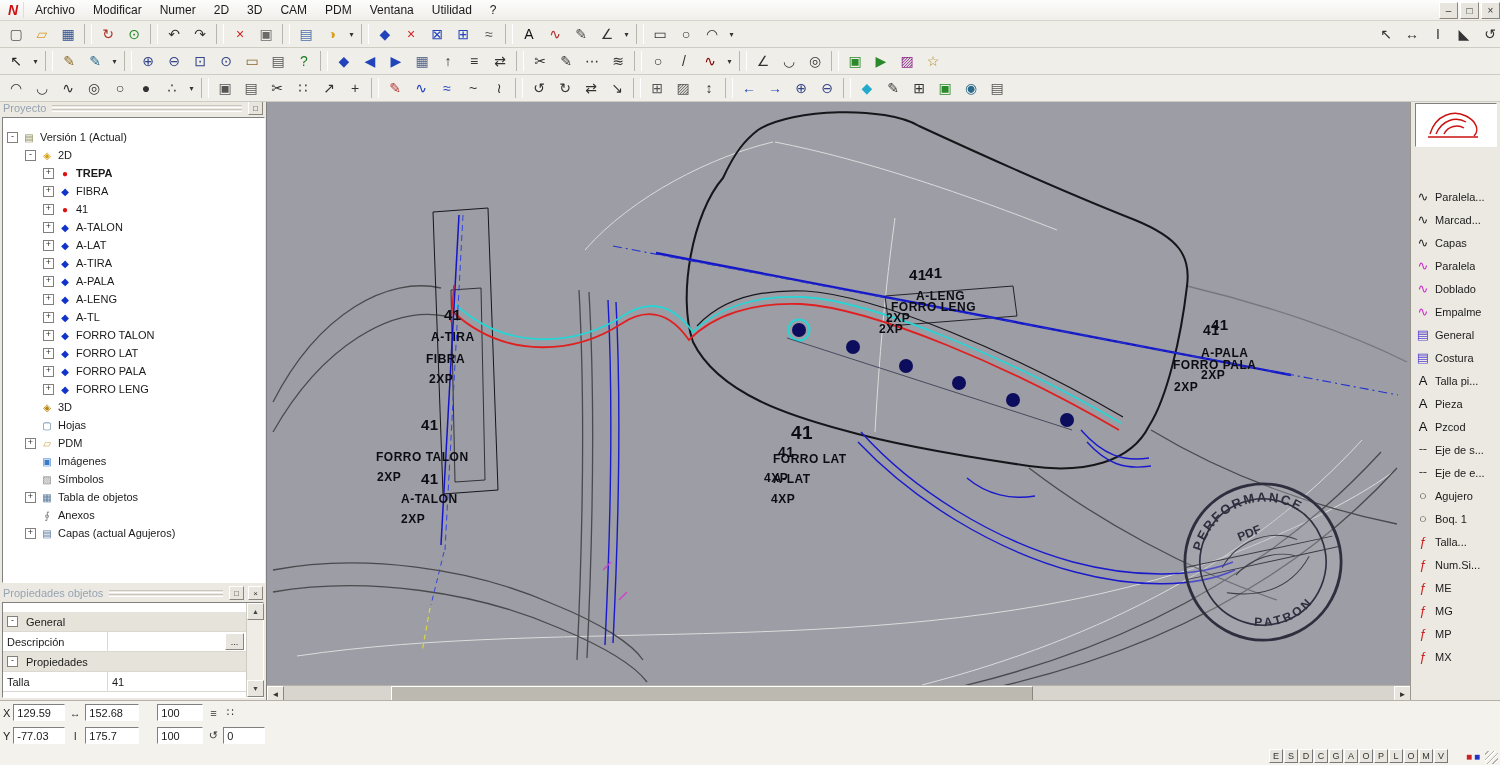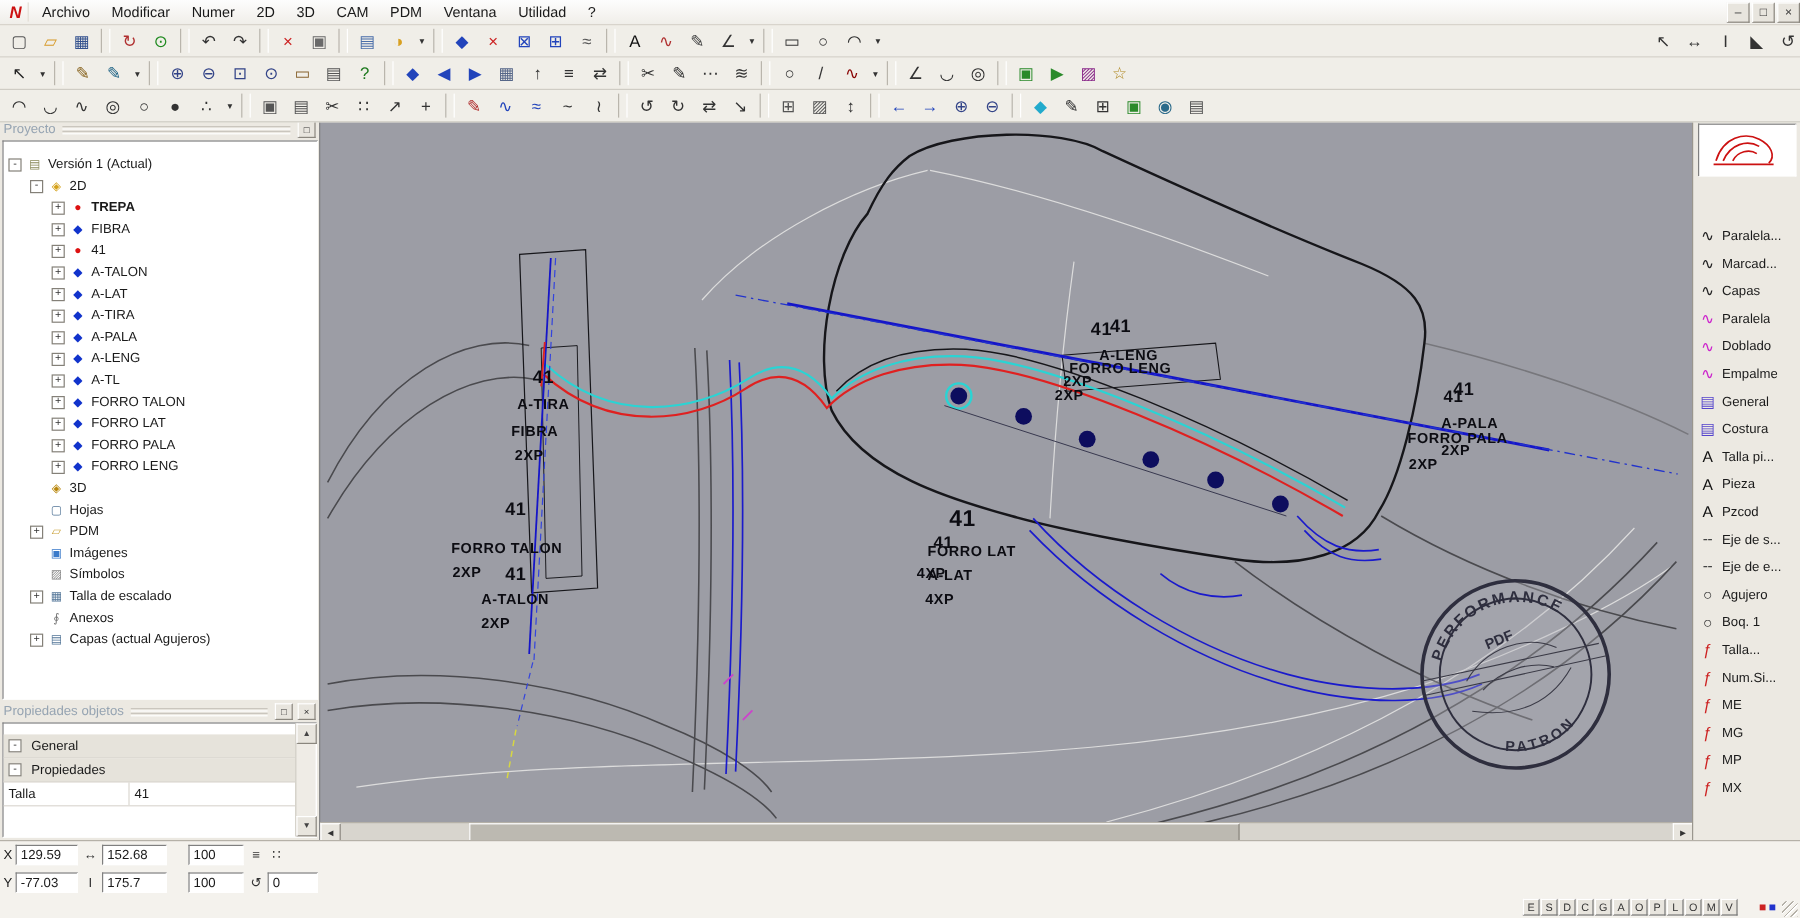--- a/index.html
+++ b/index.html
@@ -383,21 +383,21 @@
 
       <div class="trow" style="padding-left: 22px;">
         <span class="texp"></span>
         <span class="ticon" style="color: rgb(136, 136, 136);">▨</span>
         <span class="tlabel">Símbolos</span>
       </div>
 
       <div class="trow" style="padding-left: 22px;">
         <span class="texp">+</span>
         <span class="ticon" style="color: rgb(85, 119, 153);">▦</span>
-        <span class="tlabel">Talla de escalado</span>
+        <span class="tlabel">Tabla de objetos</span>
       </div>
 
       <div class="trow" style="padding-left: 22px;">
         <span class="texp"></span>
         <span class="ticon" style="color: rgb(119, 119, 119);">∮</span>
         <span class="tlabel">Anexos</span>
       </div>
 
       <div class="trow" style="padding-left: 22px;">
         <span class="texp">+</span>
@@ -416,20 +416,26 @@
   </div>
   <div class="pbody">
     <div class="prows">
 
         <div class="prow section">
           <span class="pexp">-</span>
           <span class="plabel">General</span>
 
         </div>
 
+        <div class="prow field">
+
+          <span class="plabel">Descripción</span>
+          <span class="pval"></span>
+          <span class="pbtn">...</span>
+        </div>
 
         <div class="prow section">
           <span class="pexp">-</span>
           <span class="plabel">Propiedades</span>
 
         </div>
 
         <div class="prow field">
 
           <span class="plabel">Talla</span>

